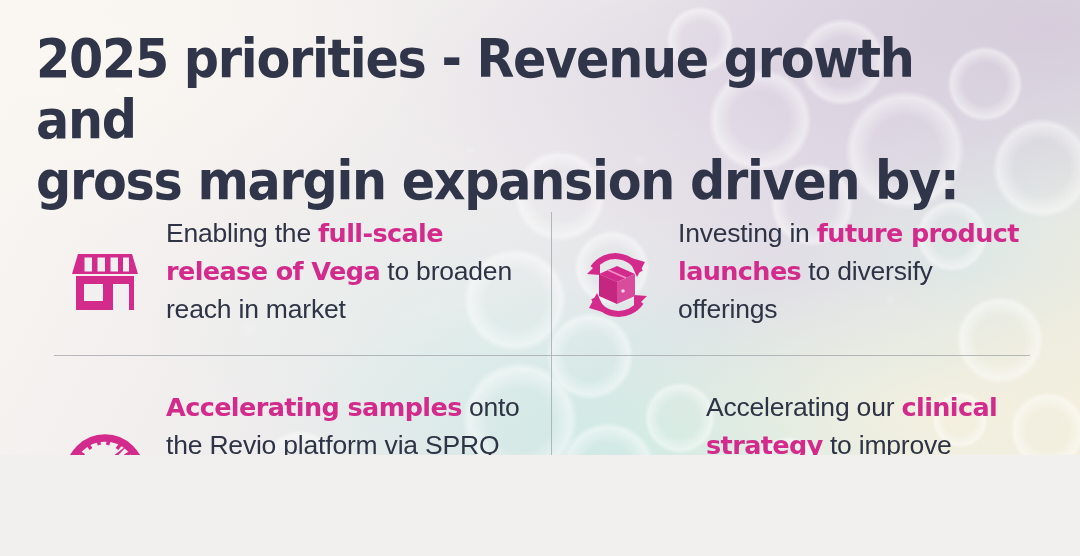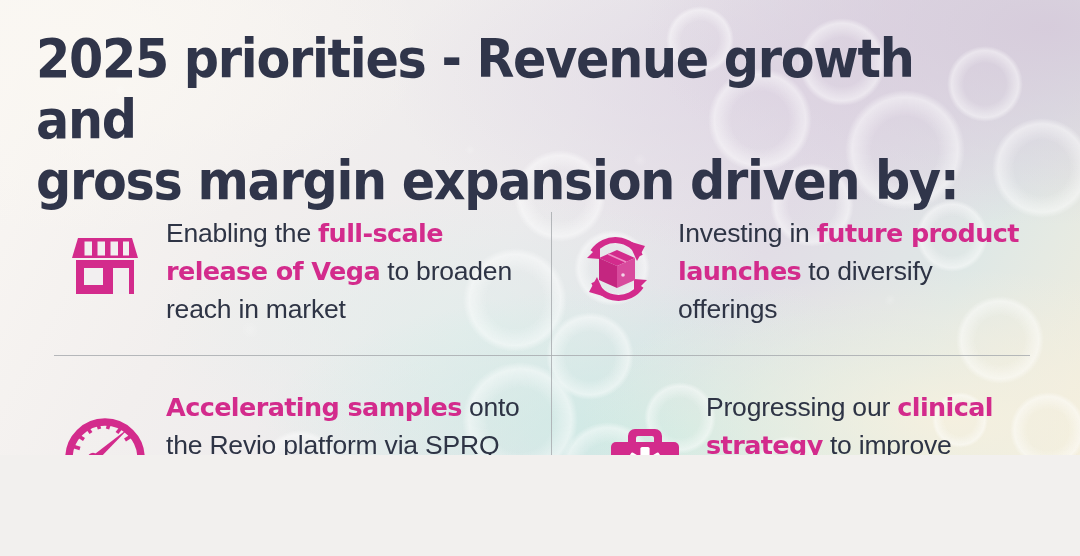--- a/index.html
+++ b/index.html
@@ -79,21 +79,21 @@
     position: absolute;
     left: 0;
     top: 196px;
     width: 1080px;
     height: 360px;
   }
 
   .cell {
     position: absolute;
     display: flex;
-    align-items: center;
+    align-items: flex-end;
     gap: 16px;
   }
   .cell-tl { left: 60px;  top: 16px;  width: 480px; }
   .cell-tr { left: 572px; top: 16px;  width: 460px; }
   .cell-bl { left: 60px;  top: 190px; width: 480px; }
   .cell-br { left: 600px; top: 190px; width: 460px; }
 
   .icon-wrap {
     flex: 0 0 auto;
     width: 90px;
@@ -275,21 +275,21 @@
           <path d="M27 4 h20 a7 7 0 0 1 7 7 v9 h-8 v-7 a2 2 0 0 0 -2 -2 h-14 a2 2 0 0 0 -2 2 v7 h-8 v-9 a7 7 0 0 1 7 -7 z" fill="#d32b8c"></path>
           <rect x="3" y="17" width="68" height="45" rx="5" fill="#d32b8c"></rect>
           <g fill="#ffffff" transform="translate(37,40)">
             <rect x="-4.6" y="-18" width="9.2" height="36" rx="1.6"></rect>
             <rect x="-4.6" y="-18" width="9.2" height="36" rx="1.6" transform="rotate(60)"></rect>
             <rect x="-4.6" y="-18" width="9.2" height="36" rx="1.6" transform="rotate(120)"></rect>
           </g>
         </svg>
       </span>
       <p class="cell-text">
-        <span>Progressing our </span><b>clinical strategy</b><span> to improve outcomes and create durability</span>
+        <span>Accelerating our </span><b>clinical strategy</b><span> to improve outcomes and create durability</span>
       </p>
     </div>
 
   </div>
 
   <div class="watermark">
     <span>
       <svg width="36" height="30" viewBox="0 0 36 30" aria-hidden="true">
         <g fill="#9c9c98">
           <ellipse cx="13" cy="11.5" rx="12.5" ry="10.5"></ellipse>

